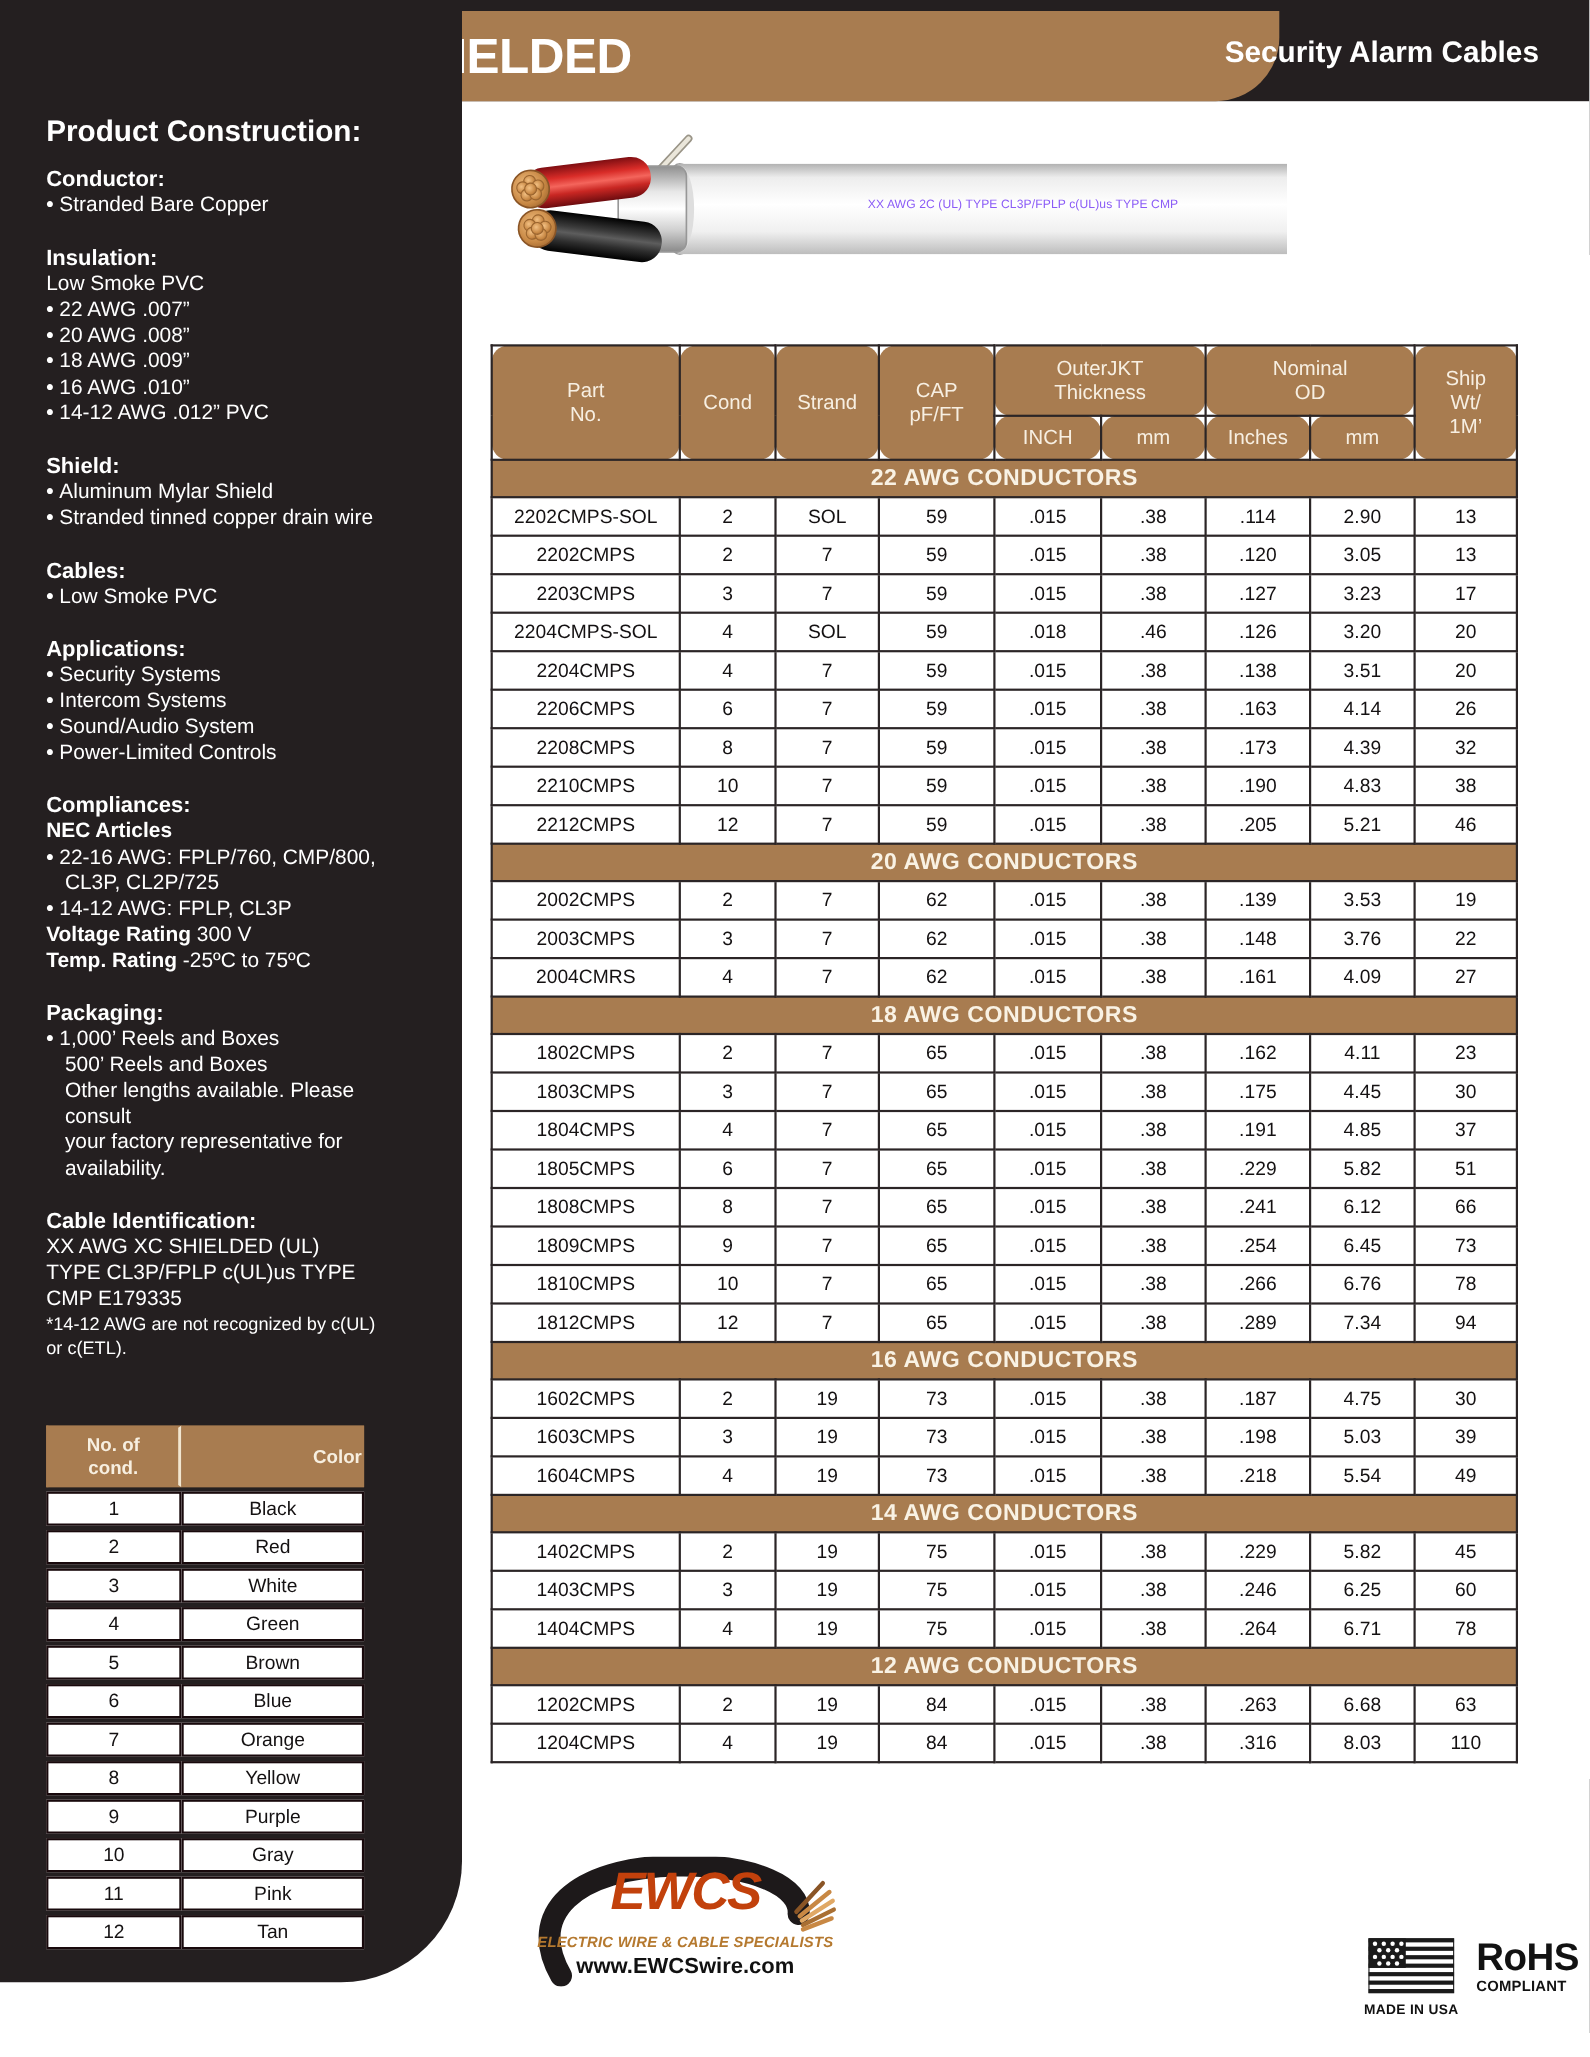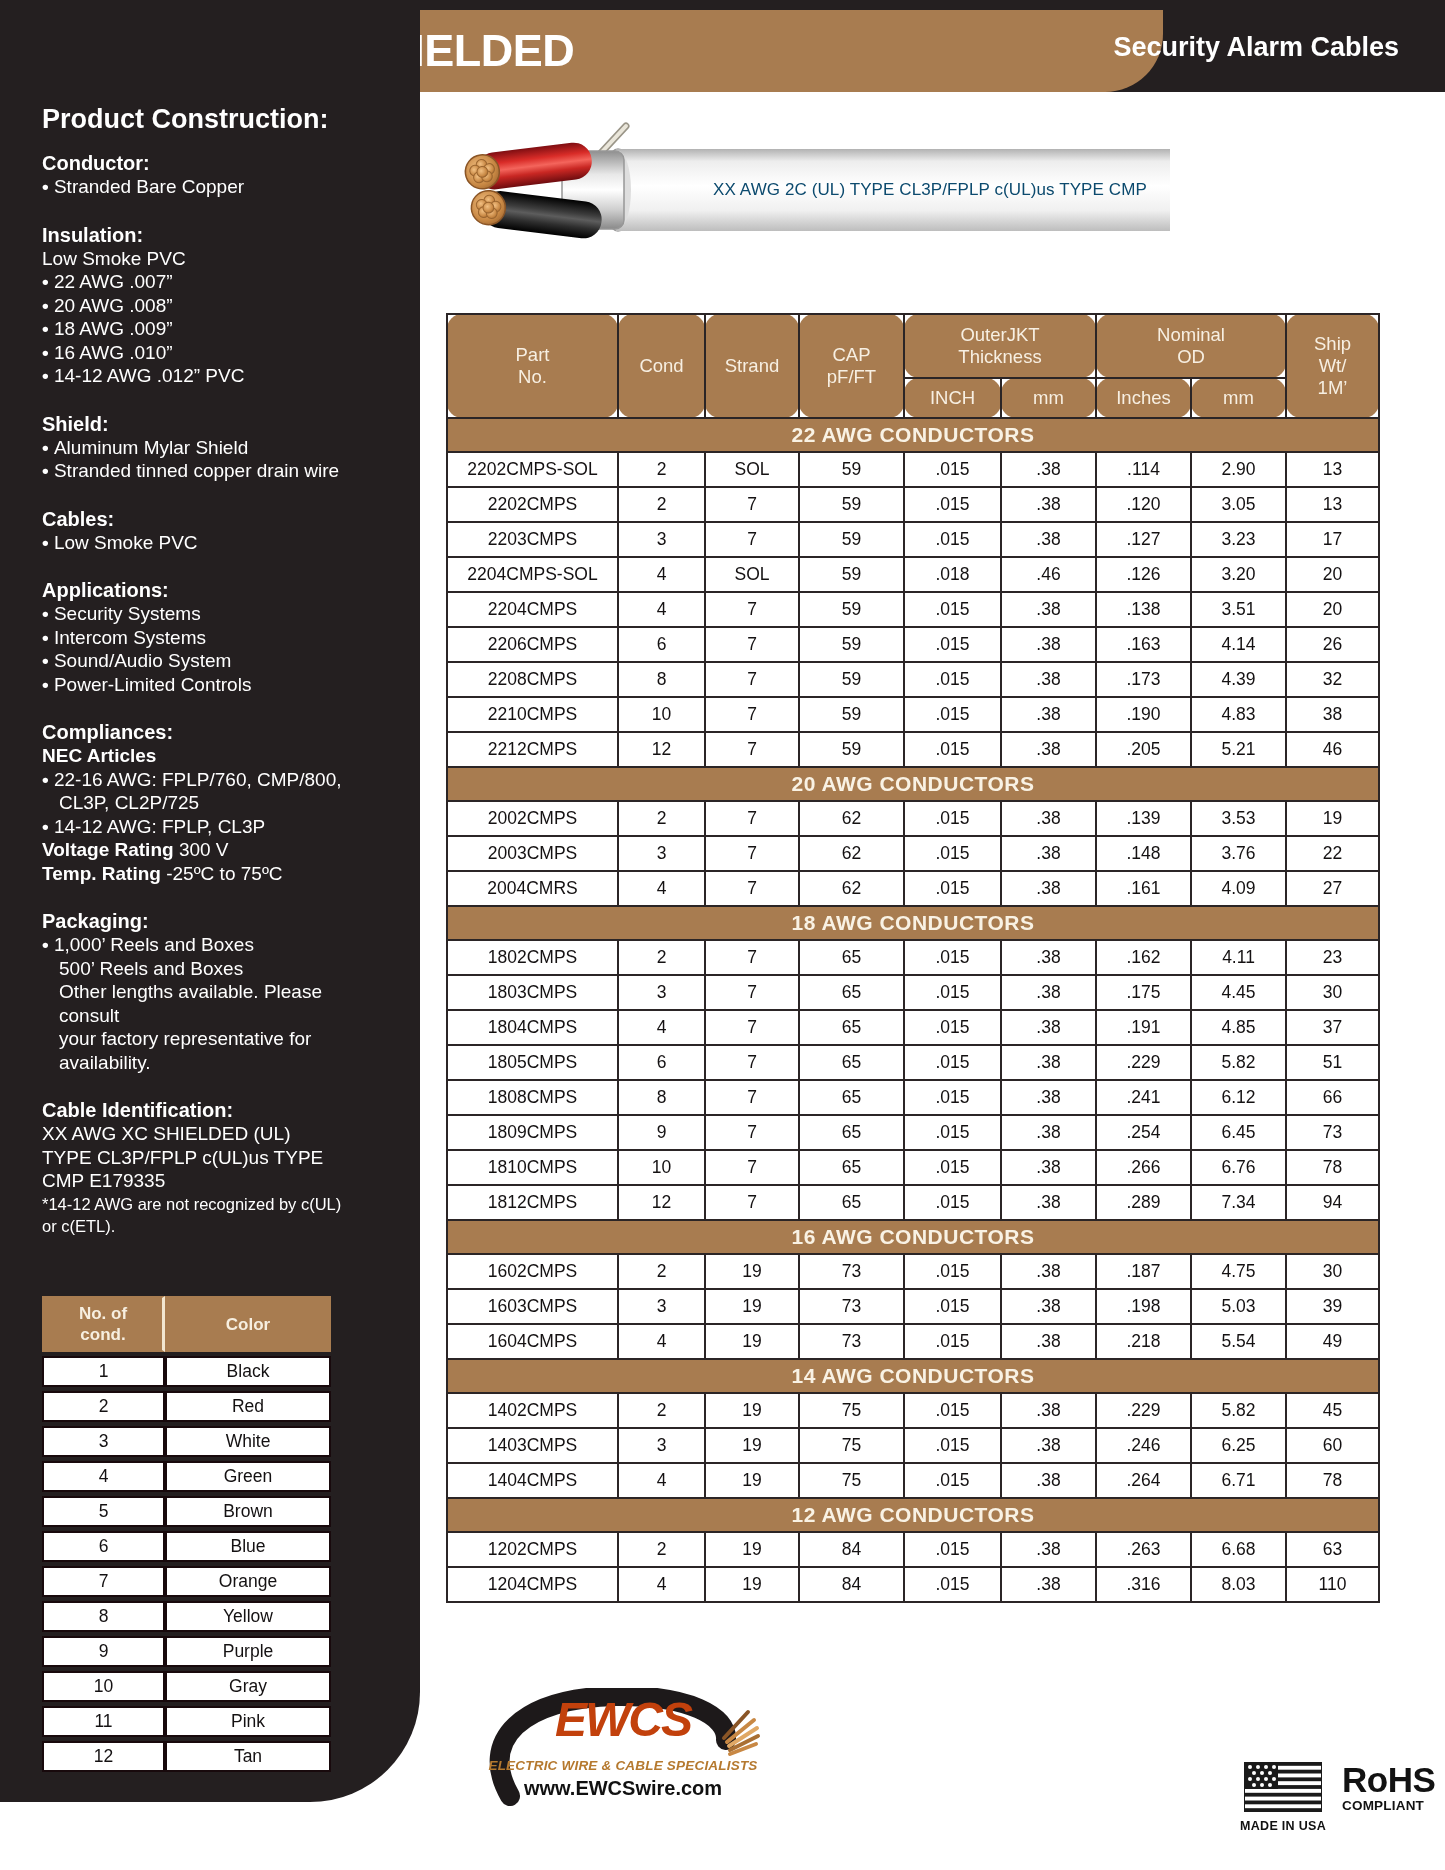--- a/index.html
+++ b/index.html
@@ -22,26 +22,26 @@
   .sb-line { font-size:19px; line-height:23.5px; }
   .sb-line .blt { font-weight:bold; }
   .sb-line.ind { padding-left:17px; }
   .sb-line.sm { font-size:16.5px; line-height:22px; }
 
   
   .color-table-wrap { position:absolute; left:42px; top:1292px; }
   table.color-table { border-collapse:separate; border-spacing:0 4px; }
   table.color-table th { background:#a87c50; color:#f7efe0; font-size:17px; font-weight:bold; height:56px; text-align:center; white-space:pre-line; line-height:21px; border:2px solid #a87c50; }
   table.color-table th:first-child { width:123px; border-right:3px solid #f2e6d0; }
-  table.color-table th:last-child { width:166px; }
+  table.color-table th:last-child { width:166px;text-align:right; }
   table.color-table td { background:#ffffff; color:#141112; border:2px solid #18090c; height:31px; text-align:center; font-size:17.5px; }
 
   
   .cable-wrap { position:absolute; left:450px; top:120px; width:720px; height:142px; }
-  .cable-label { position:absolute; left:700px; top:180px; width:460px; text-align:center; font-size:17px; color:#0c4a6e; letter-spacing:0.1px; }
+  .cable-label { position:absolute; left:700px; top:180px; width:460px; text-align:center; font-size:11px; color:#8b5cf6; letter-spacing:0.1px; }
 
   
   .spec-wrap { position:absolute; left:446px; top:313px; }
   table.spec { border-collapse:collapse; table-layout:fixed; width:932px; }
   table.spec th, table.spec td { border:2px solid #2b2526; }
   table.spec thead th { background:#a87c50; color:#f7efe2; font-weight:normal; font-size:18.5px; text-align:center; white-space:pre-line; line-height:22px;border-radius:15px; }
   table.spec thead tr:first-child { height:64px; }
   table.spec thead tr:last-child { height:40px; }
   table.spec td { background:#ffffff; color:#141112; font-size:17.5px; text-align:center; height:35px; }
   table.spec tr.band td { background:#a87c50; color:#f9f2e4; font-weight:bold; font-size:21px; height:34px; letter-spacing:0.5px; }

